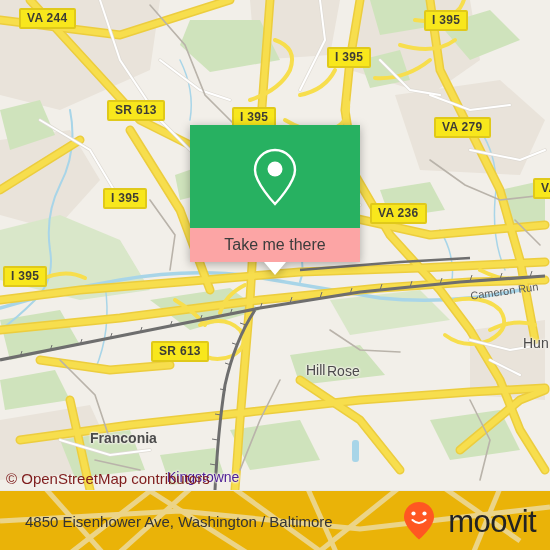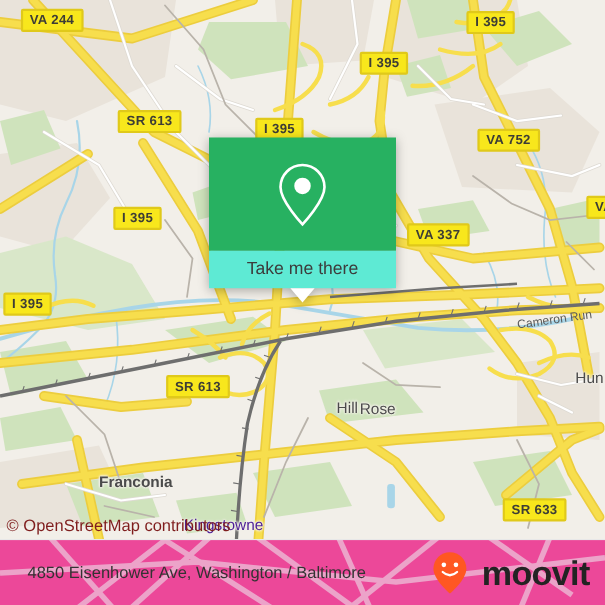--- a/index.html
+++ b/index.html
@@ -55,50 +55,50 @@
   
   .card{
     position:absolute;left:190px;top:125px;width:170px;z-index:40;
     filter:drop-shadow(0 2px 5px rgba(0,0,0,.30));
   }
   .card-head{
     height:103px;background:#27b161;
     display:flex;align-items:center;justify-content:center;
   }
   .card-foot{
-    height:34px;background:#5eead4;
+    height:34px;background:#fca5a5;
     display:flex;align-items:center;justify-content:center;
   }
   .card-foot-label{font-size:16px;color:#3c3c3c;}
   .card-tail{
     position:absolute;left:50%;top:137px;
     width:0;height:0;margin-left:-11px;
     border-left:11px solid transparent;
     border-right:11px solid transparent;
     border-top:13px solid #ffffff;
   }
 
   
   .footer{
     position:absolute;left:0;top:490px;width:550px;height:60px;
-    background:#ec4899;border-top:1px solid #e8e8e8;
+    background:#eab308;border-top:1px solid #e8e8e8;
     overflow:hidden;
   }
   .footer-watermark{position:absolute;left:0;top:-10px;opacity:.55;}
   .footer-address{
     position:absolute;left:25px;top:50%;transform:translateY(-50%);
     font-size:15px;color:#333333;white-space:nowrap;z-index:3;
   }
   .brand{
     position:absolute;right:14px;top:50%;transform:translateY(-50%);
     display:flex;align-items:center;z-index:3;
   }
   .brand-text{
     font-size:31px;color:#232323;letter-spacing:-0.6px;
-    line-height:31px;margin-left:12px;font-weight:bold;
+    line-height:31px;margin-left:12px;font-weight:normal;
   }
 </style>
 </head>
 <body>
 
 <div class="screen">
 
   <div class="map">
 
     <svg class="map-svg" width="550" height="490" viewBox="0 0 550 490">
@@ -287,27 +287,26 @@
       <g>
         <path class="rail" stroke-width="2.4" d="M300 270 L400 262 L470 258"></path>
       </g>
     </svg>
 
     <div class="shield" style="left:19px;top:8px;">VA 244</div>
     <div class="shield" style="left:424px;top:10px;">I 395</div>
     <div class="shield" style="left:327px;top:47px;">I 395</div>
     <div class="shield" style="left:107px;top:100px;">SR 613</div>
     <div class="shield" style="left:232px;top:107px;">I 395</div>
-    <div class="shield" style="left:434px;top:117px;">VA 752</div>
+    <div class="shield" style="left:434px;top:117px;">VA 279</div>
     <div class="shield" style="left:103px;top:188px;">I 395</div>
     <div class="shield" style="left:533px;top:178px;">VA</div>
-    <div class="shield" style="left:370px;top:203px;">VA 337</div>
+    <div class="shield" style="left:370px;top:203px;">VA 236</div>
     <div class="shield" style="left:3px;top:266px;">I 395</div>
     <div class="shield" style="left:151px;top:341px;">SR 613</div>
-    <div class="shield" style="left:457px;top:453px;">SR 633</div>
 
     <div class="place" style="left:303px;top:363px;margin-left:24px;">Rose</div>
     <div class="place" style="left:306px;top:362px;">Hill</div>
     <div class="place" style="left:90px;top:430px;font-weight:bold;">Franconia</div>
     <div class="place faded" style="left:167px;top:469px;">Kingstowne</div>
     <div class="place" style="left:523px;top:335px;">Hun</div>
     <div class="water-label" style="left:470px;top:285px;transform:rotate(-8deg);">Cameron Run</div>
 
     <div class="attribution">© OpenStreetMap contributors</div>
 

